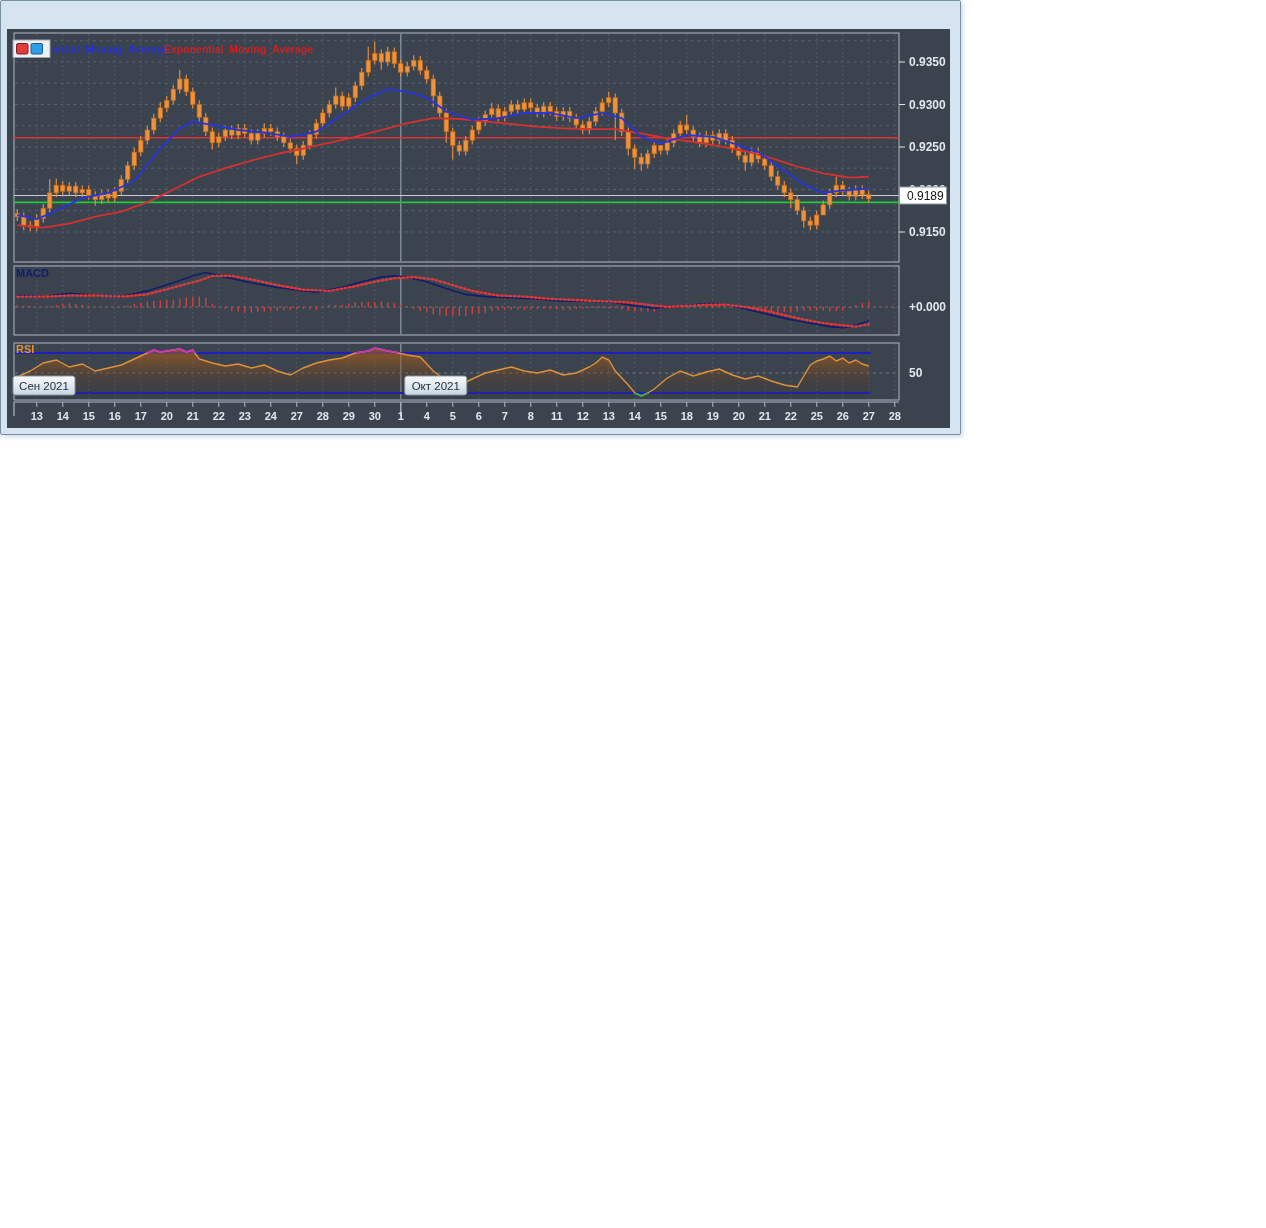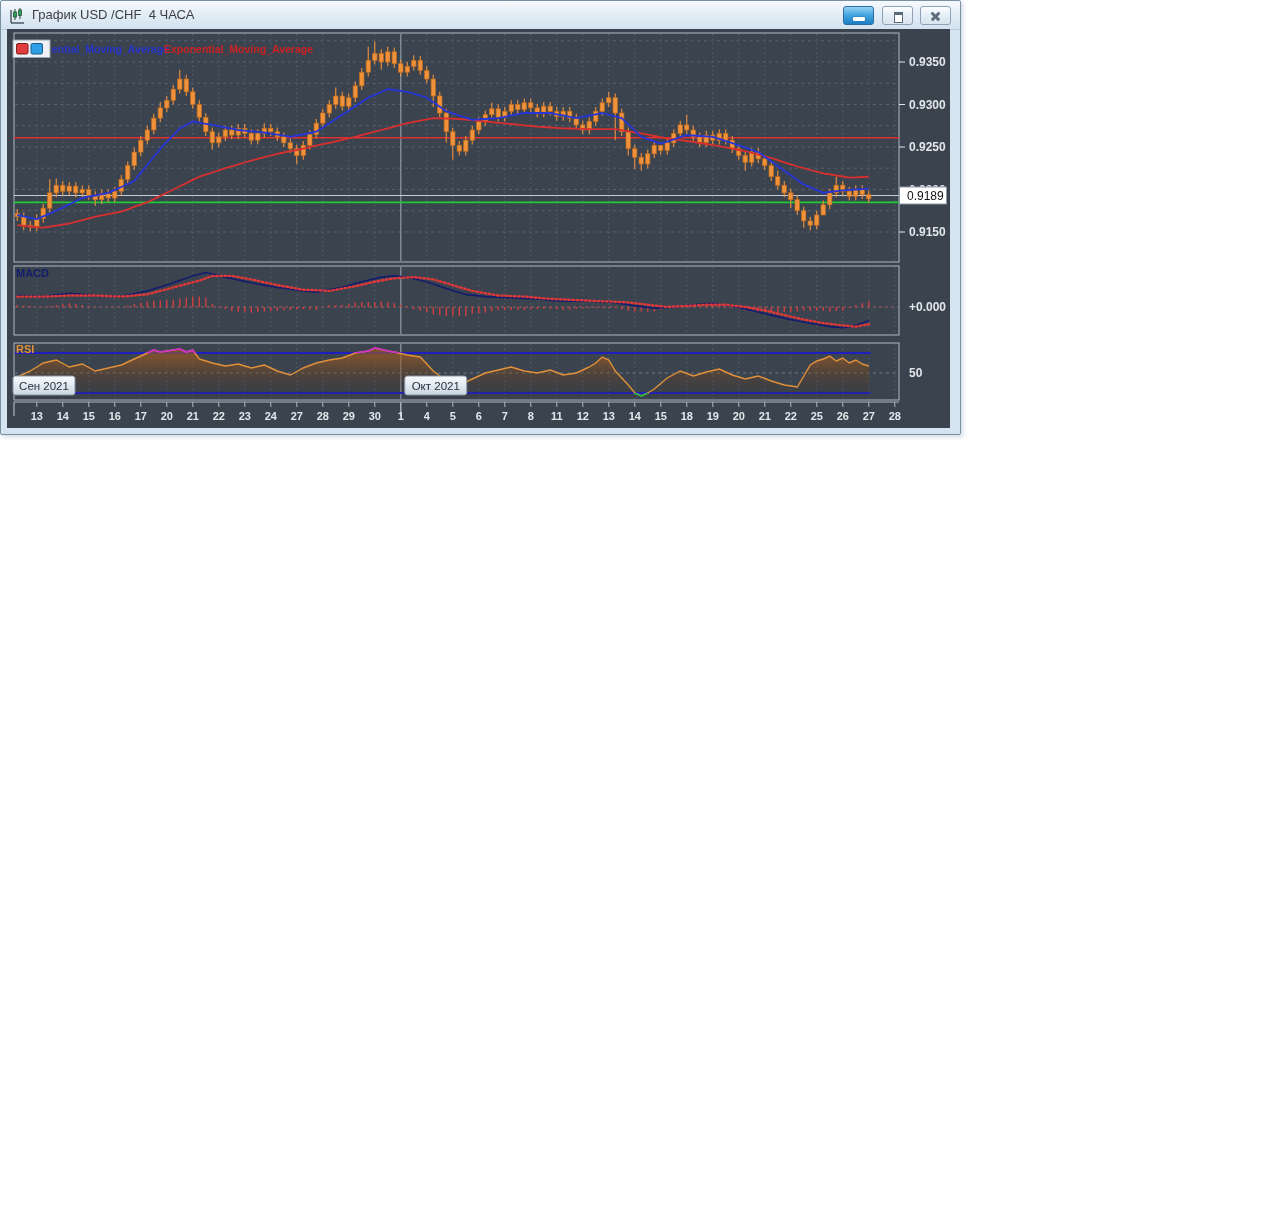--- a/index.html
+++ b/index.html
@@ -25,36 +25,20 @@
   .glyph-close-a,.glyph-close-b{position:absolute;left:9px;top:8px;width:11px;height:2.6px;
     background:#5f6f7f;border-radius:1px;}
   .glyph-close-a{transform:rotate(45deg);} .glyph-close-b{transform:rotate(-45deg);}
   #chart{position:absolute;left:6px;top:28px;background:#3a434e;}
   text{font-family:"Liberation Sans",sans-serif;}
 </style>
 </head>
 <body>
 
 <div class="window">
-  <div class="titlebar">
-    <svg class="appicon" viewBox="0 0 17 17">
-      <line x1="2" y1="16" x2="15" y2="16" stroke="#44505c" stroke-width="1.4"></line>
-      <line x1="2" y1="16" x2="2" y2="3" stroke="#44505c" stroke-width="1.4"></line>
-      <line x1="6" y1="2" x2="6" y2="13" stroke="#23452f" stroke-width="1"></line>
-      <rect x="4.6" y="5" width="2.8" height="5" fill="#2f9e57" stroke="#1c4f30" stroke-width="0.8"></rect>
-      <line x1="11" y1="1" x2="11" y2="12" stroke="#23452f" stroke-width="1"></line>
-      <rect x="9.6" y="3" width="2.8" height="5.5" fill="#2f9e57" stroke="#1c4f30" stroke-width="0.8"></rect>
-    </svg>
-    <span class="title">График USD /CHF  4 ЧАСА</span>
-    <div class="winbtns">
-      <div class="wb min"><span class="glyph-min"></span></div>
-      <div class="wb"><span class="glyph-restore"></span></div>
-      <div class="wb"><span class="glyph-close-a"></span><span class="glyph-close-b"></span></div>
-    </div>
-  </div>
   <svg id="chart" width="943" height="399" viewBox="0 0 943 399">
       <defs>
         <linearGradient id="rsigrad" gradientUnits="userSpaceOnUse" x1="0" y1="328" x2="0" y2="371">
           <stop offset="0" stop-color="rgba(165,90,25,0.6)"></stop>
           <stop offset="1" stop-color="rgba(40,35,30,0.04)"></stop>
         </linearGradient>
         <linearGradient id="boxgrad" x1="0" y1="0" x2="0" y2="1">
           <stop offset="0" stop-color="#fafcfe"></stop>
           <stop offset="1" stop-color="#c9d6e2"></stop>
         </linearGradient>

